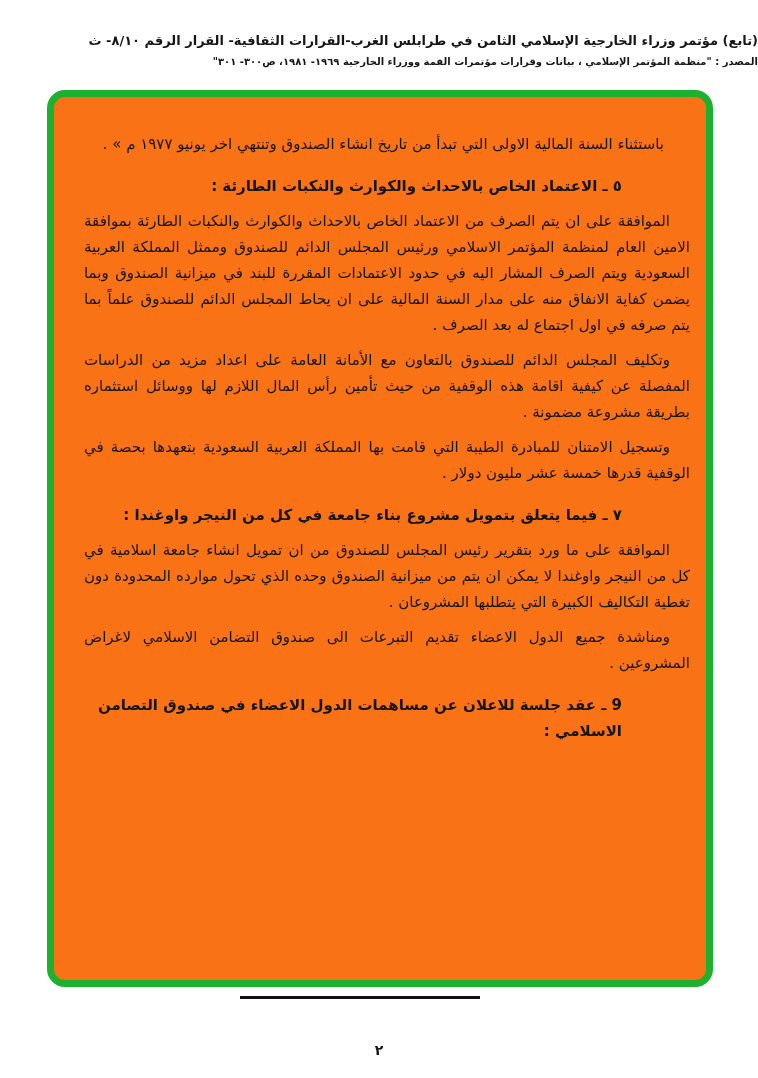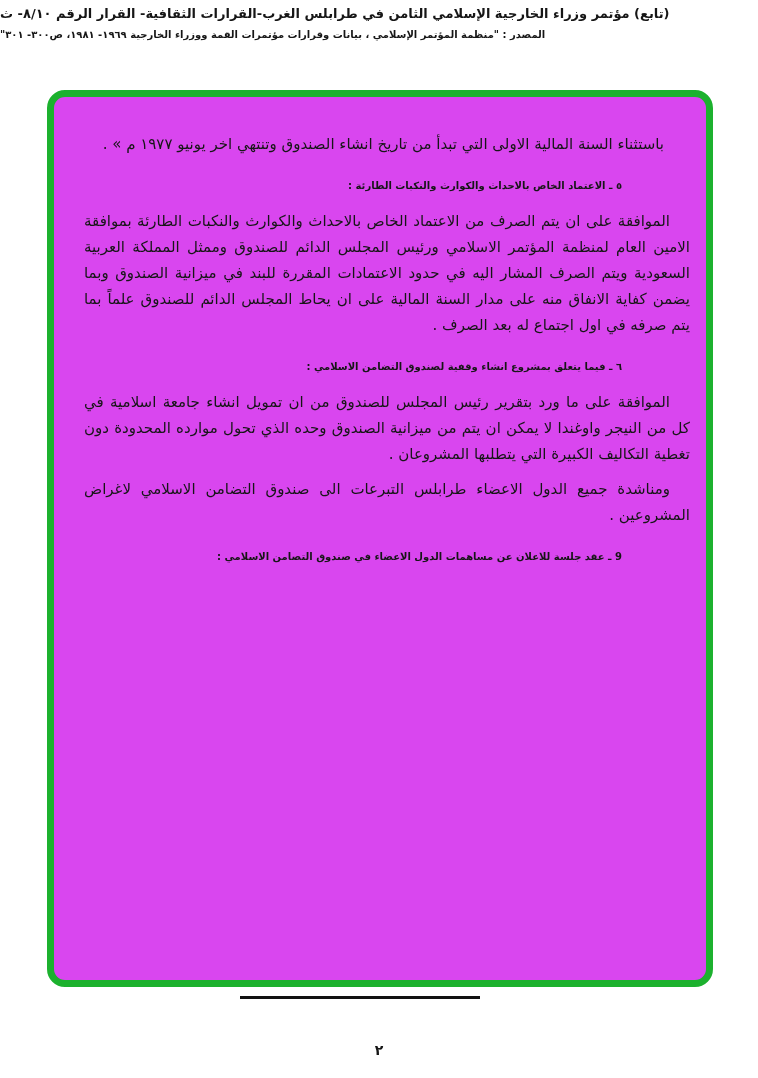--- a/index.html
+++ b/index.html
@@ -2,38 +2,38 @@
 <html lang="ar"><head>
 <meta charset="utf-8">
 <style>
   html,body{margin:0;padding:0;}
   body{
     width:758px;height:1078px;position:relative;overflow:hidden;
     background:#ffffff;color:#161616;
     font-family:"DejaVu Sans",sans-serif;
   }
   .header{
-    direction:rtl;text-align:left;padding-top:6px;
+    direction:rtl;text-align:right;padding-top:33px;
   }
   .header .h1{font-size:13px;font-weight:bold;letter-spacing:0;}
   .header .h2{font-size:10px;font-weight:bold;margin-top:8px;}
   .frame{
     position:absolute;left:47px;top:90px;width:666px;height:897px;
     box-sizing:border-box;border:7px solid #1cb12e;border-radius:18px;
-    background:#d946ef;
+    background:#f97316;
   }
   .doc{
     direction:rtl;text-align:justify;text-justify:inter-word;
     padding:34px 16px 0 30px;
     font-size:15px;line-height:26px;
   }
   .doc p{margin:0 0 9px 0;text-indent:20px;}
   .doc p.cont{text-indent:26px;text-align:right;margin-bottom:3px;}
   .doc h3{
-    font-size:10px;line-height:26px;font-weight:bold;
+    font-size:15px;line-height:26px;font-weight:bold;
     margin:16px 68px 9px 0;text-align:right;text-indent:0;
   }
   .divider{
     position:absolute;left:186px;top:899px;width:240px;height:3px;
     background:#111111;
   }
   .pagenum{
     position:absolute;left:0;top:1042px;width:758px;text-align:center;
     font-size:14px;font-weight:bold;direction:rtl;
   }
@@ -49,24 +49,26 @@
   </div>
 
   <div class="frame">
     <div class="doc">
 
       <p class="cont">باستثناء السنة المالية الاولى التي تبدأ من تاريخ انشاء الصندوق وتنتهي اخر يونيو ١٩٧٧ م » .</p>
 
       <h3>٥ ـ الاعتماد الخاص بالاحداث والكوارث والنكبات الطارئة :</h3>
       <p>الموافقة على ان يتم الصرف من الاعتماد الخاص بالاحداث والكوارث والنكبات الطارئة بموافقة الامين العام لمنظمة المؤتمر الاسلامي ورئيس المجلس الدائم للصندوق وممثل المملكة العربية السعودية ويتم الصرف المشار اليه في حدود الاعتمادات المقررة للبند في ميزانية الصندوق وبما يضمن كفاية الانفاق منه على مدار السنة المالية على ان يحاط المجلس الدائم للصندوق علماً بما يتم صرفه في اول اجتماع له بعد الصرف .</p>
 
-      <h3>٦ ـ فيما يتعلق بمشروع انشاء وقفية لصندوق التضامن الاسلامي :</h3>
+      <p>وتكليف المجلس الدائم للصندوق بالتعاون مع الأمانة العامة على اعداد مزيد من الدراسات المفصلة عن كيفية اقامة هذه الوقفية من حيث تأمين رأس المال اللازم لها ووسائل استثماره بطريقة مشروعة مضمونة .</p>
+      <p>وتسجيل الامتنان للمبادرة الطيبة التي قامت بها المملكة العربية السعودية بتعهدها بحصة في الوقفية قدرها خمسة عشر مليون دولار .</p>
 
+      <h3>٧ ـ فيما يتعلق بتمويل مشروع بناء جامعة في كل من النيجر واوغندا :</h3>
       <p>الموافقة على ما ورد بتقرير رئيس المجلس للصندوق من ان تمويل انشاء جامعة اسلامية في كل من النيجر واوغندا لا يمكن ان يتم من ميزانية الصندوق وحده الذي تحول موارده المحدودة دون تغطية التكاليف الكبيرة التي يتطلبها المشروعان .</p>
-      <p>ومناشدة جميع الدول الاعضاء طرابلس التبرعات الى صندوق التضامن الاسلامي لاغراض المشروعين .</p>
+      <p>ومناشدة جميع الدول الاعضاء تقديم التبرعات الى صندوق التضامن الاسلامي لاغراض المشروعين .</p>
 
       <h3>9 ـ عقد جلسة للاعلان عن مساهمات الدول الاعضاء في صندوق التصامن الاسلامي :</h3>
 
     </div>
     <div class="divider"></div>
   </div>
 
   <div class="pagenum">٢</div>
 
 </div>

